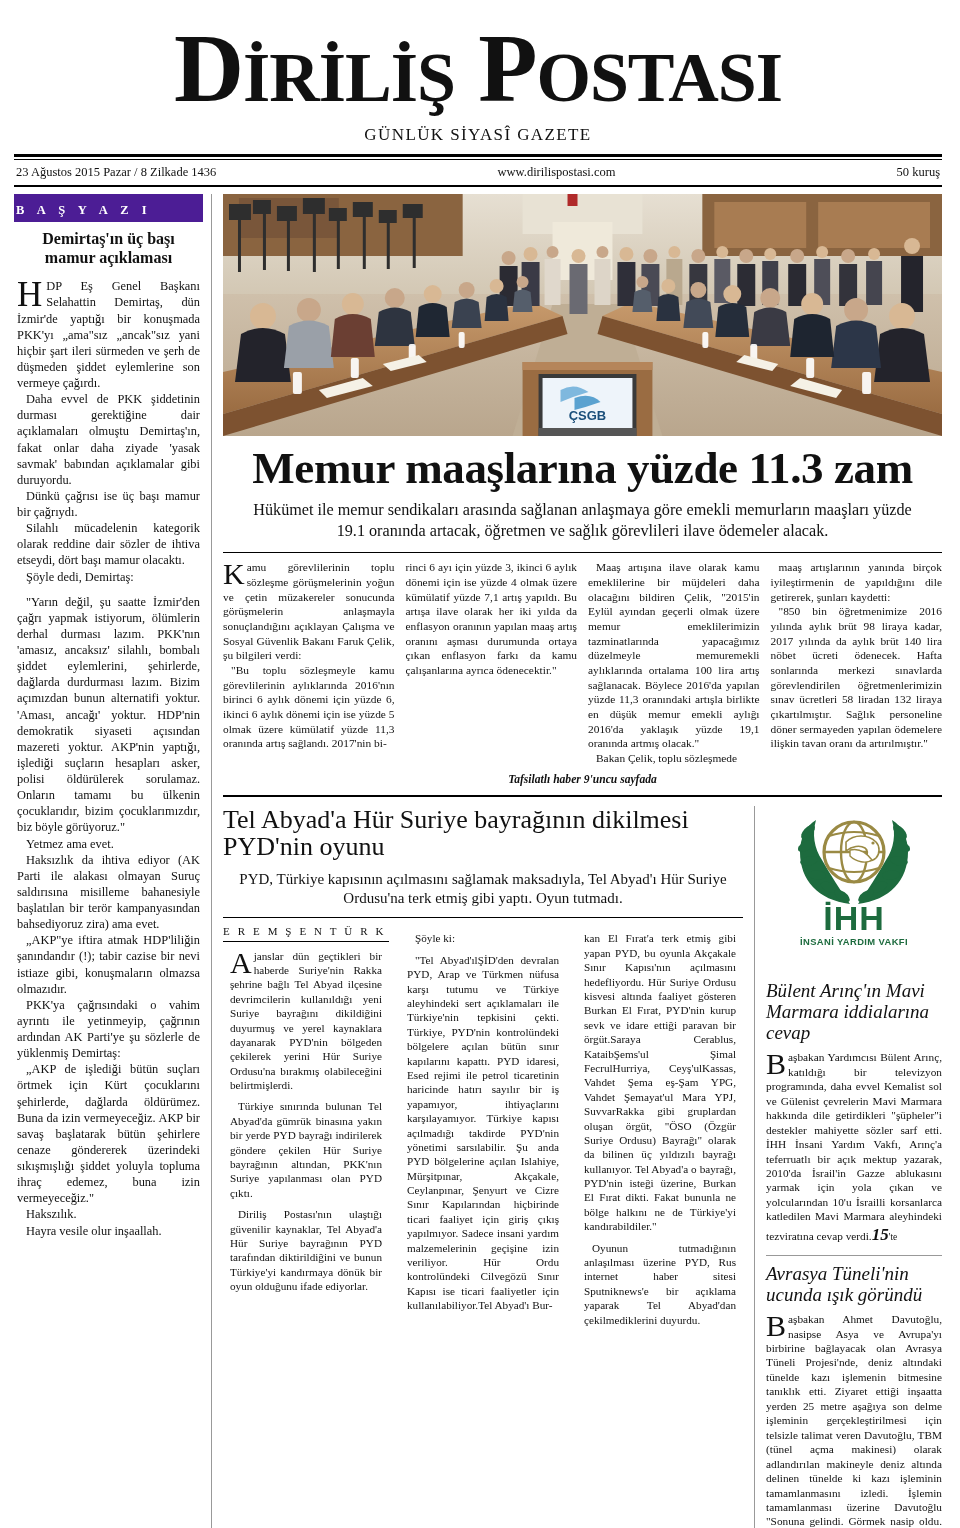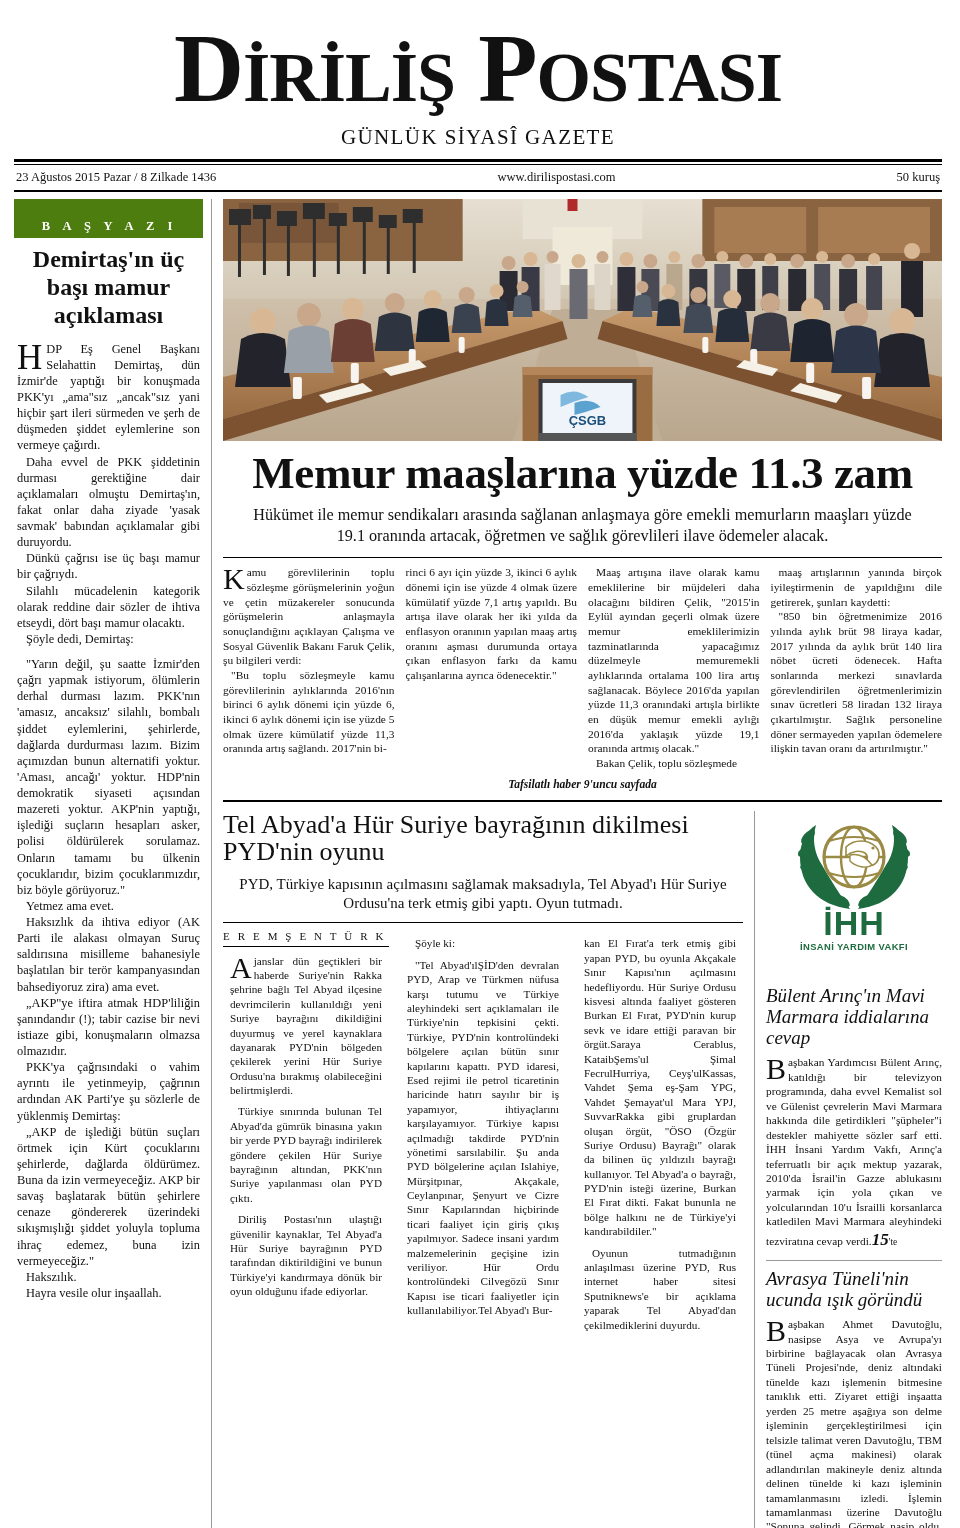--- a/index.html
+++ b/index.html
@@ -18,45 +18,45 @@
   .masthead-title {
     font-family:"Liberation Serif", serif;
     font-weight:700;
     font-size:97px;
     line-height:0.92;
     letter-spacing:-1px;
     white-space:nowrap;
   }
   .masthead-title .small { font-size:70px; }
   .masthead-sub {
-    font-size:21px; letter-spacing:1.4px; font-weight:400;
+    font-size:17px; letter-spacing:1.4px; font-weight:400;
     margin-top:12px; margin-bottom:9px;
   }
   .rule-thick { border-top:3px solid #000; margin:0 0 2px 0; }
   .rule-thin { border-top:1px solid #000; }
   .dateline {
     display:flex; justify-content:space-between; align-items:center;
     font-size:12.5px; padding:5px 2px 5px 2px;
   }
   .dateline .center { flex:1; text-align:center; }
   .rule-bottom { border-top:2px solid #000; margin-bottom:7px; }
 
   
   .main-grid { display:flex; gap:0; }
   .left-col { width:198px; flex:none; padding-right:8px; border-right:1px solid #999; position:relative; }
   .right-body { flex:1; padding-left:11px; }
 
   
   .basyazi-bar {
-    background:#4d7c0f; color:#fff; text-align:center;
+    background:#4c1d95; color:#fff; text-align:left;
     font-size:12.5px; font-weight:700; letter-spacing:5px;
-    padding:20px 0 4px 2px; margin-bottom:8px;
+    padding:9px 0 4px 2px; margin-bottom:8px;
   }
   .edit-title {
-    text-align:center; font-size:24px; font-weight:700;
+    text-align:center; font-size:16px; font-weight:700;
     line-height:1.16; margin:4px 6px 11px 6px;
   }
   .edit-body { font-size:12.4px; line-height:1.30; text-align:justify; padding:0 3px; }
   .edit-body p { text-indent:9px; margin:0; }
   .edit-body p.noind { text-indent:0; }
   .edit-body p.gap { margin-top:9px; }
   .dropcap-wrap { position:relative; }
   .dropcap {
     float:left; font-size:35px; line-height:0.82; font-weight:400;
     padding:3px 3px 0 0; margin-right:1px;

